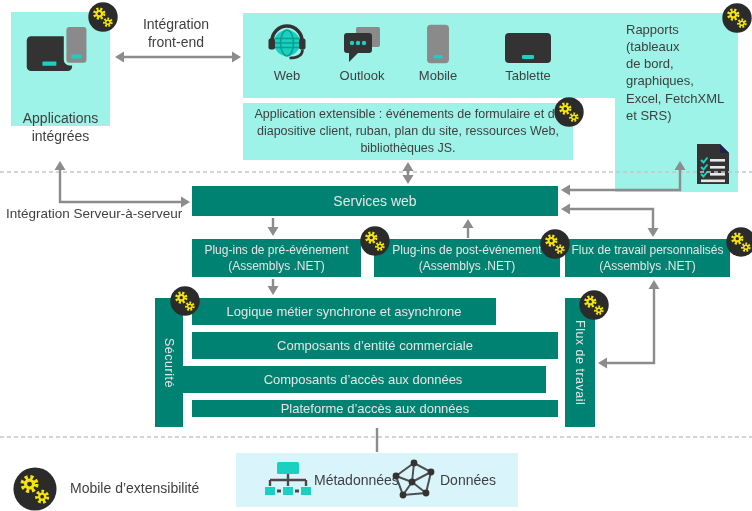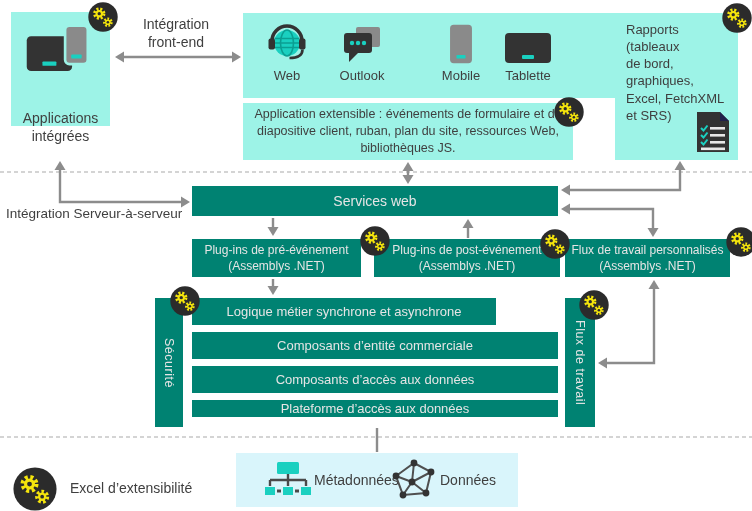--- a/index.html
+++ b/index.html
@@ -87,21 +87,21 @@
           <rect x="16" y="2" width="24" height="20" rx="2" style="fill:var(--icon_gray,#8a8a8a)"></rect>
           <rect x="4" y="8" width="28" height="20" rx="3" style="fill:var(--icon_dark,#333)"></rect>
           <polygon points="9,27 9,37 19,27" style="fill:var(--icon_dark,#333)"></polygon>
           <circle cx="12" cy="18" r="2.2" style="fill:var(--icon_teal,#1ad0c0)"></circle>
           <circle cx="18" cy="18" r="2.2" style="fill:var(--icon_teal,#1ad0c0)"></circle>
           <circle cx="24" cy="18" r="2.2" style="fill:var(--icon_teal,#1ad0c0)"></circle>
         </svg>
       </div>
       <div class="client-label label">Outlook</div>
     </div>
-    <div class="client-item" style="left:183px;">
+    <div class="client-item" style="left:160px;">
       <div class="client-icon">
         <svg width="28" height="42" viewBox="0 0 30 46">
           <rect x="3" y="2" width="24" height="42" rx="4" style="fill:var(--icon_gray,#8a8a8a)"></rect>
           <rect x="10" y="35" width="10" height="4" rx="1" style="fill:var(--icon_teal,#1ad0c0)"></rect>
         </svg>
       </div>
       <div class="client-label label">Mobile</div>
     </div>
     <div class="client-item" style="left:250px;">
       <div class="client-icon">
@@ -111,21 +111,21 @@
         </svg>
       </div>
       <div class="client-label label">Tablette</div>
     </div>
   </div>
 
   <div class="cyanbox" style="left:243px;top:103px;width:330px;height:57px;display:flex;align-items:center;justify-content:center;">
     <div class="label" style="font-size:12.5px;line-height:1.35;text-align:center;padding:0 8px;">Application extensible : événements de formulaire et de diapositive client, ruban, plan du site, ressources Web, bibliothèques JS.</div>
   </div>
 
-  <div class="cyanbox" style="left:615px;top:13px;width:123px;height:147px;">
+  <div class="cyanbox" style="left:615px;top:13px;width:123px;height:179px;">
     <div class="abs label ml" style="left:11px;top:8px;font-size:13px;line-height:1.32;">Rapports
 (tableaux
 de bord,
 graphiques,
 Excel, FetchXML
 et SRS)</div>
     <svg class="abs" style="right:6px;bottom:6px;" width="38" height="44" viewBox="0 0 38 44">
       <path d="M3,2 H26 L35,11 V42 H3 Z" style="fill:var(--icon_dark,#333)"></path>
       <polygon points="26,2 26,11 35,11" fill="#20204a"></polygon>
       <g fill="none" style="stroke:var(--icon_teal,#1ad0c0)" stroke-width="2">
@@ -165,21 +165,21 @@
     <div class="vwrap">
         <span class="vtext">Sécurité</span>
       </div>
   </div>
   <div class="tealbox layer" style="left:192px;top:298px;width:304px;height:27px;">
     <span>Logique métier synchrone et asynchrone</span>
   </div>
   <div class="tealbox layer" style="left:192px;top:332px;width:366px;height:27px;">
     <span>Composants d’entité commerciale</span>
   </div>
-  <div class="tealbox layer" style="left:192px;top:366px;width:366px;height:27px;">
+  <div class="tealbox layer" style="left:180px;top:366px;width:366px;height:27px;">
     <span>Composants d’accès aux données</span>
   </div>
   <div class="tealbox layer" style="left:192px;top:400px;width:366px;height:17px;">
     <span>Plateforme d’accès aux données</span>
   </div>
   <div class="tealbox" style="left:565px;top:298px;width:30px;height:129px;">
     <div class="vwrap">
         <span class="vtext">Flux de travail</span>
       </div>
   </div>
@@ -209,21 +209,21 @@
           <circle cx="39" cy="13" r="3.4"></circle>
           <circle cx="34" cy="34" r="3.4"></circle>
         <circle cx="11" cy="36" r="3.4"></circle>
           <circle cx="4" cy="17" r="3.4"></circle>
           <circle cx="20" cy="23" r="3.4"></circle>
       </g>
     </svg>
     <div class="abs label" style="left:204px;top:19px;font-size:14px;">Données</div>
   </div>
 
-  <div class="abs label" style="left:70px;top:480px;font-size:14px;z-index:1;">Excel d’extensibilité</div>
+  <div class="abs label" style="left:70px;top:480px;font-size:14px;z-index:1;">Mobile d’extensibilité</div>
 
   <svg class="overlay" width="752" height="511" viewBox="0 0 752 511">
     <g>
       <line x1="0" y1="172" x2="752" y2="172" stroke="#c6c6c6" stroke-width="1.4" stroke-dasharray="4 3"></line>
     </g>
     <g>
       <line x1="0" y1="437" x2="752" y2="437" stroke="#c6c6c6" stroke-width="1.4" stroke-dasharray="4 3"></line>
     </g>
     <g stroke="var(--arrow,#8c8c8c)" stroke-width="2.4" fill="none">
       <path d="M122,57 H234"></path>

